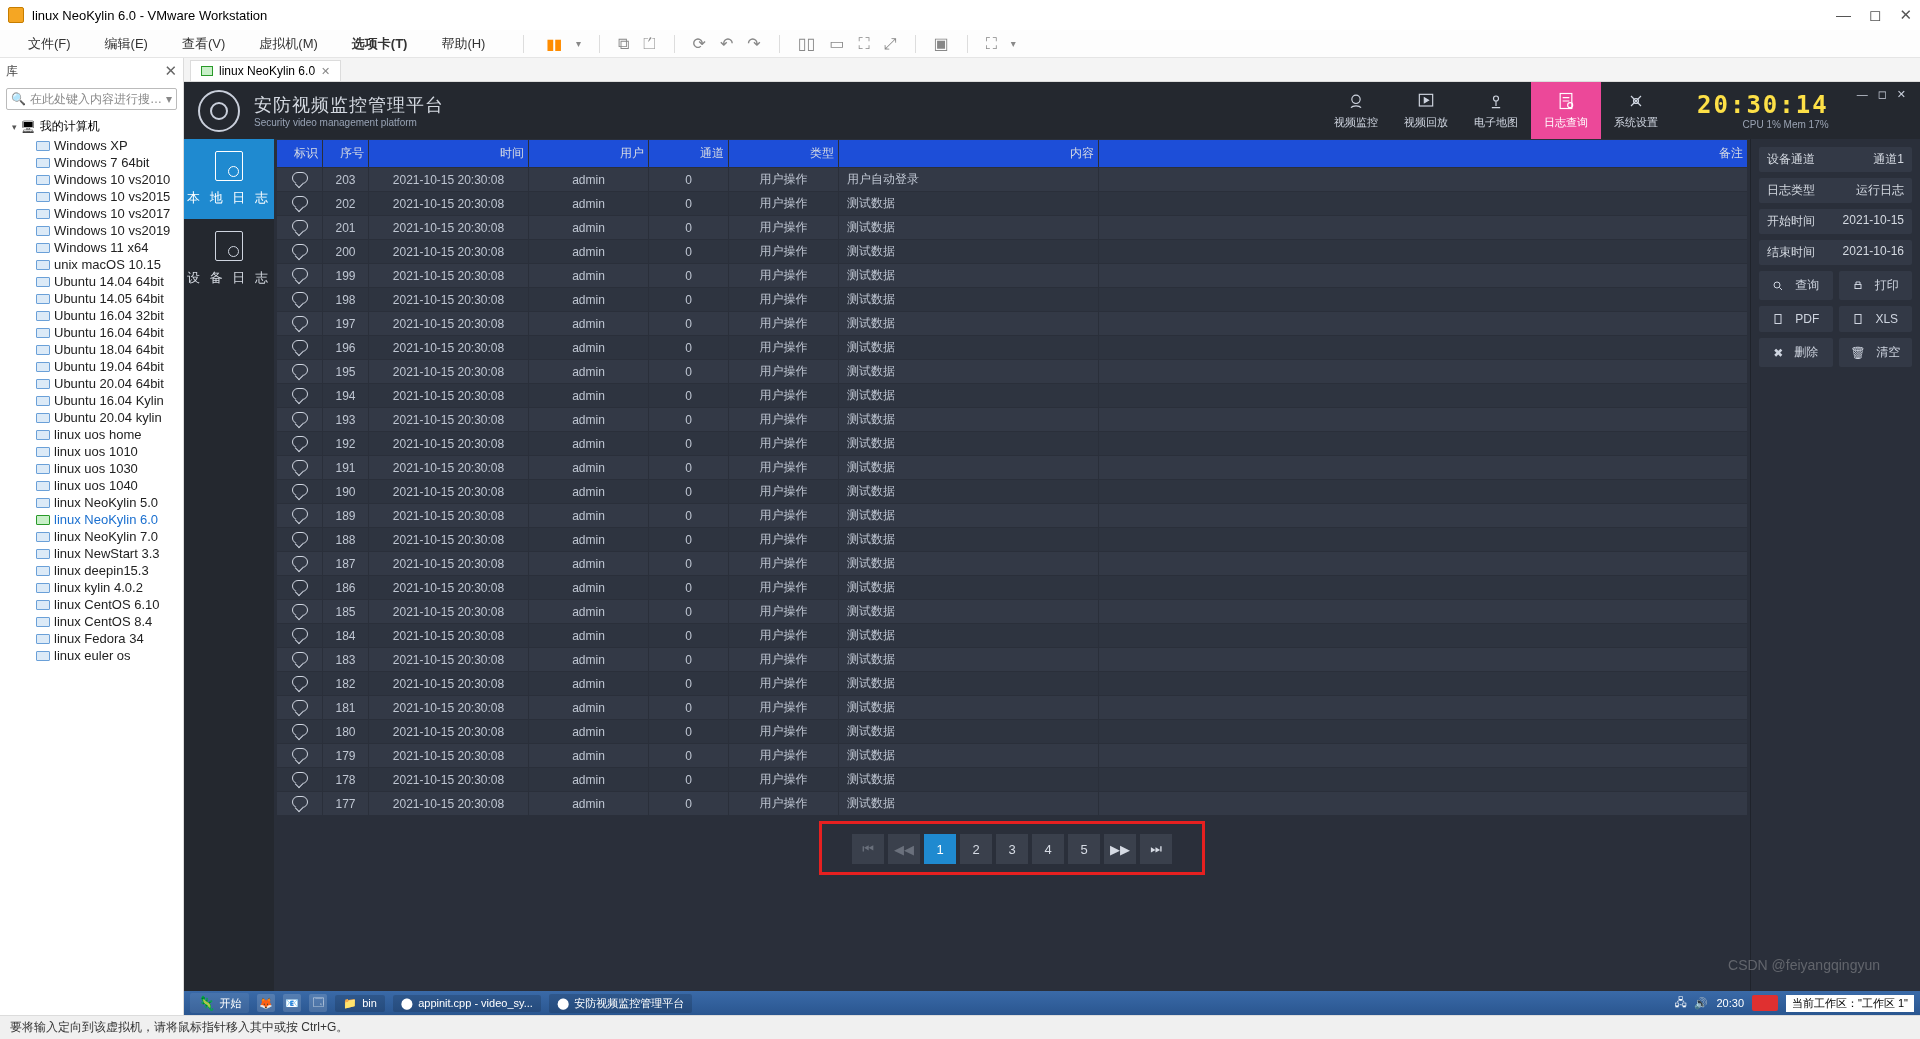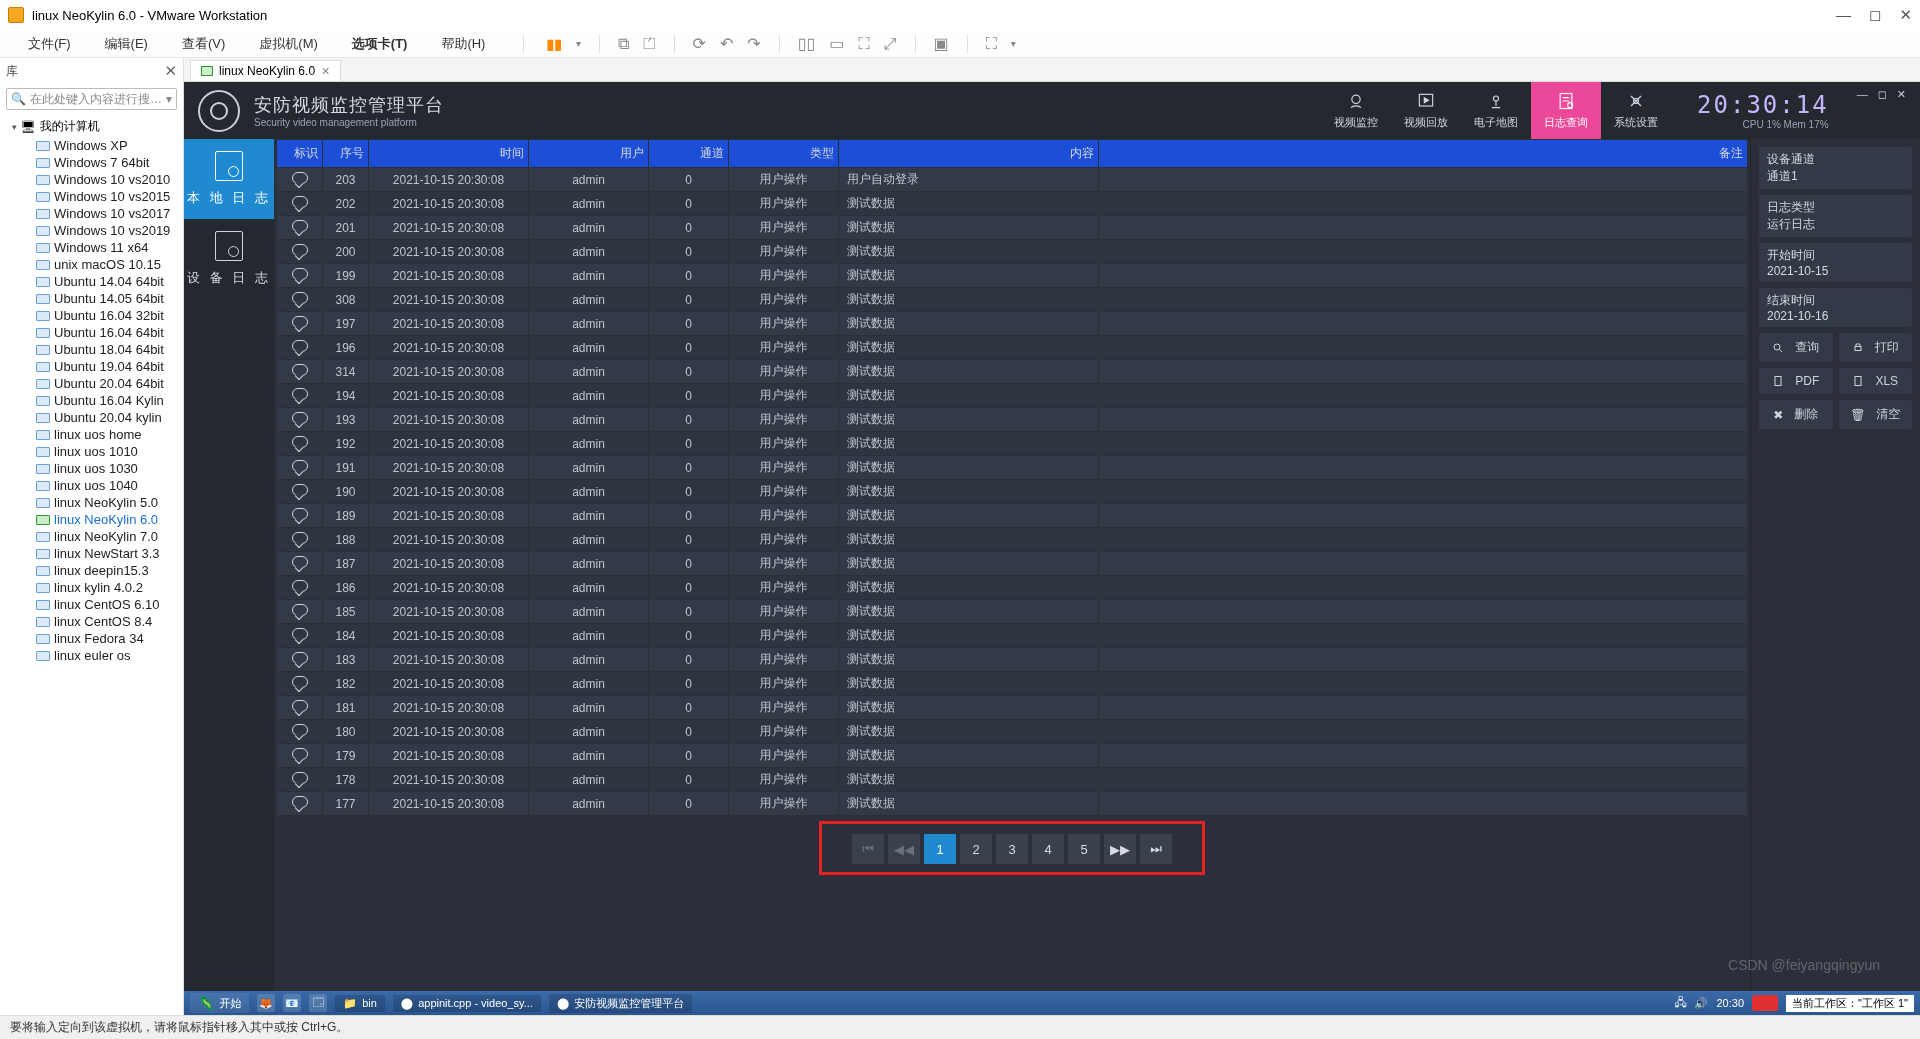--- a/index.html
+++ b/index.html
@@ -47,21 +47,21 @@
 .app-header .camicon{ width:42px; height:42px; border:2px solid #c9cfdb; border-radius:50%; display:flex; align-items:center; justify-content:center;}
 .app-header .camicon::before{content:"";width:14px;height:14px;border:2px solid #c9cfdb;border-radius:50%;}
 .app-header h1{ font-size:18px; font-weight:400; letter-spacing:1px;}
 .app-header .sub{ font-size:10px; color:#98a3b5;}
 .app-nav{ margin-left:auto; display:flex; align-items:center; gap:0;}
 .nav-item{ width:70px; height:57px; display:flex; flex-direction:column; align-items:center; justify-content:center; gap:4px; font-size:11px; color:#cfd5e0;}
 .nav-item svg,.nav-item .ico{ width:22px; height:20px; stroke:#cfd5e0; fill:none; stroke-width:1.4;}
 .nav-item.active{ background:#ec4899; color:#fff;}
 .nav-item.active svg{ stroke:#fff;}
 .clock{ margin-left:12px; text-align:right;}
-.clock .time{ font-family:"DS-Digital",monospace; font-size:24px; letter-spacing:2px; color:#c4b5fd;}
+.clock .time{ font-family:"DS-Digital",monospace; font-size:24px; letter-spacing:2px; color:#fde047;font-weight:bold;}
 .clock .stat{ font-size:10px; color:#9aa3b3;}
 .winbtns{ margin-left:14px; display:flex; gap:10px; color:#c9cfdb; font-size:11px; align-self:flex-start; padding-top:6px;}
 
 .app-body{ flex:1; display:flex; min-height:0;}
 .log-side{ width:90px; background:#24282f; display:flex; flex-direction:column; padding-top:0;}
 .log-tab{ height:80px; display:flex; flex-direction:column; align-items:center; justify-content:center; gap:8px; font-size:13px; letter-spacing:3px;}
 .log-tab .pg{ width:28px; height:30px; border:1.5px solid #cfd5e0; border-radius:2px; position:relative;}
 .log-tab .pg::after{content:"";position:absolute;right:3px;bottom:3px;width:9px;height:9px;border:1.5px solid #cfd5e0;border-radius:50%;}
 .log-tab.active{ background:#1f8ad0; color:#fff;}
 .log-tab.active .pg{ border-color:#fff;}
@@ -74,21 +74,21 @@
 tbody tr:nth-child(even) td{ background:#2e3440;}
 .bubble{ width:16px; height:12px; border:1.2px solid #cfd5e0; border-radius:7px; display:inline-block; position:relative;}
 .bubble::after{content:"";position:absolute;left:3px;bottom:-4px;width:5px;height:5px;border-left:1.2px solid #cfd5e0;border-bottom:1.2px solid #cfd5e0;transform:rotate(-45deg);background:#333946;}
 
 .pager{ display:flex; justify-content:center; gap:4px; padding:12px 0 10px; outline:3px solid #e62020; outline-offset:-2px; width:384px; margin:6px auto 0;}
 .pg-btn{ width:32px; height:30px; background:#3a404c; color:#d6dbe4; display:flex; align-items:center; justify-content:center; font-size:13px;}
 .pg-btn.active{ background:#1f8ad0; color:#fff;}
 .pg-btn.dis{ color:#6a707c;}
 
 .rpanel{ width:170px; background:#2a2f3a; border-left:1px solid #1f232b; padding:8px 8px; display:flex; flex-direction:column; gap:6px; font-size:12px;}
-.rprow{ display:flex; justify-content:space-between; background:#333946; padding:4px 8px; border-radius:2px;flex-direction:column;}
+.rprow{ display:flex; justify-content:space-between; background:#333946; padding:4px 8px; border-radius:2px;}
 .rpbtns{ display:flex; gap:6px;}
 .rpbtn{ flex:1; background:#333946; display:flex; align-items:center; justify-content:center; gap:11px; padding:6px 0; border-radius:2px; color:#cfd5e0;}
 .rpbtn svg{width:12px;height:12px;stroke:#cfd5e0;fill:none;stroke-width:2;}
 
 
 .linux-tb{ height:24px; background:linear-gradient(#3a6aa8,#2a5690); display:flex; align-items:center; color:#fff; font-size:11px; padding:0 6px; gap:8px;}
 .linux-tb .start{ display:flex; align-items:center; gap:4px; background:rgba(255,255,255,.08); padding:2px 8px; border-radius:2px;}
 .linux-tb .lizard{ color:#ffcc00; font-size:14px;}
 .linux-tb .ticon{ width:18px; height:18px; background:rgba(255,255,255,.15); border-radius:2px; display:flex; align-items:center; justify-content:center;}
 .linux-tb .task{ background:rgba(0,0,0,.15); padding:2px 8px; border-radius:2px; display:flex; align-items:center; gap:5px;}
@@ -439,21 +439,21 @@
                     <td>199</td>
                     <td>2021-10-15 20:30:08</td>
                     <td>admin</td>
                     <td>0</td>
                     <td>用户操作</td>
                     <td style="text-align:left;padding-left:8px;">测试数据</td>
                     <td></td>
                   </tr>
                   <tr>
                     <td><span class="bubble"></span></td>
-                    <td>308</td>
+                    <td>198</td>
                     <td>2021-10-15 20:30:08</td>
                     <td>admin</td>
                     <td>0</td>
                     <td>用户操作</td>
                     <td style="text-align:left;padding-left:8px;">测试数据</td>
                     <td></td>
                   </tr>
                   <tr>
                     <td><span class="bubble"></span></td>
                     <td>197</td>
@@ -469,21 +469,21 @@
                     <td>196</td>
                     <td>2021-10-15 20:30:08</td>
                     <td>admin</td>
                     <td>0</td>
                     <td>用户操作</td>
                     <td style="text-align:left;padding-left:8px;">测试数据</td>
                     <td></td>
                   </tr>
                   <tr>
                     <td><span class="bubble"></span></td>
-                    <td>314</td>
+                    <td>195</td>
                     <td>2021-10-15 20:30:08</td>
                     <td>admin</td>
                     <td>0</td>
                     <td>用户操作</td>
                     <td style="text-align:left;padding-left:8px;">测试数据</td>
                     <td></td>
                   </tr>
                   <tr>
                     <td><span class="bubble"></span></td>
                     <td>194</td>

